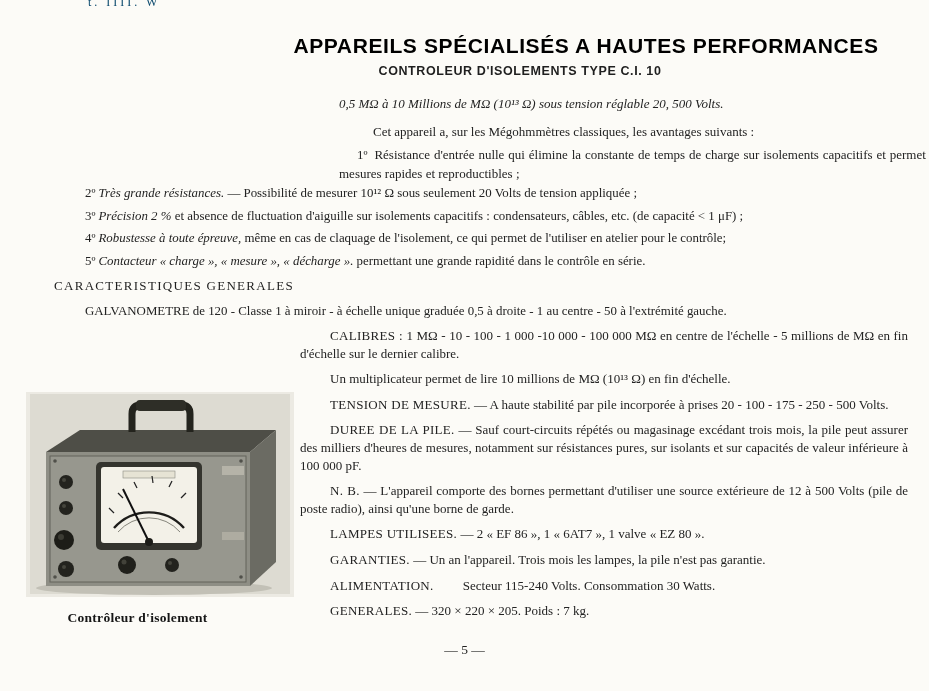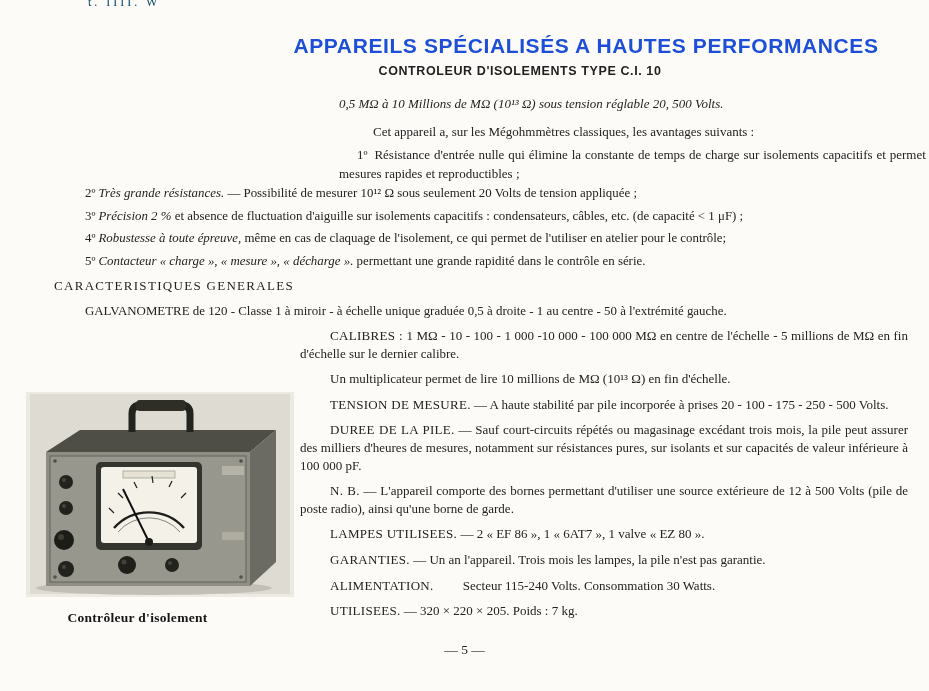--- a/index.html
+++ b/index.html
@@ -9,21 +9,21 @@
     font-family:"Liberation Serif", serif;
   }
   .top-fragment {
     position:absolute; left:88px; top:0; width:140px; height:7px;
     overflow:hidden; color:#0c4a6e; font-size:12px;
   }
   .top-fragment span { display:block; transform:translateY(-5px); letter-spacing:3px; }
   .title {
     position:absolute; top:34px; left:250px; width:672px; margin:0;
     text-align:center; font-family:"Liberation Sans", sans-serif;
-    font-weight:700; font-size:21px; letter-spacing:0.6px; color:#1d4ed8;
+    font-weight:700; font-size:21px; letter-spacing:0.6px; color:#000000;
   }
   .subtitle {
     position:absolute; top:64px; left:250px; width:540px; margin:0;
     text-align:center; font-family:"Liberation Sans", sans-serif;
     font-weight:700; font-size:12.5px; letter-spacing:0.6px; color:#1f1f1f;
   }
   .intro { position:absolute; left:312px; top:95px; width:608px; font-size:13px; line-height:18px;margin-left:27px; }
   .intro p { margin:0; }
   .lede { font-style:italic; margin-bottom:10px !important; }
   .cet { text-indent:34px; margin-bottom:5px !important; }
@@ -181,20 +181,20 @@
     </p>
     <p>
       <span class="slabel">GARANTIES.</span>
       <span>— Un an l'appareil. Trois mois les lampes, la pile n'est pas garantie.</span>
     </p>
     <p>
       <span class="slabel">ALIMENTATION.</span>
       <span class="gap">Secteur 115-240 Volts. Consommation 30 Watts.</span>
     </p>
     <p>
-      <span class="slabel">UTILISEES.</span>
+      <span class="slabel">GENERALES.</span>
       <span>— 320 × 220 × 205. Poids : 7 kg.</span>
     </p>
   </div>
 
   <div class="pagenum">— 5 —</div>
 
 </div>
 
 </body></html>

